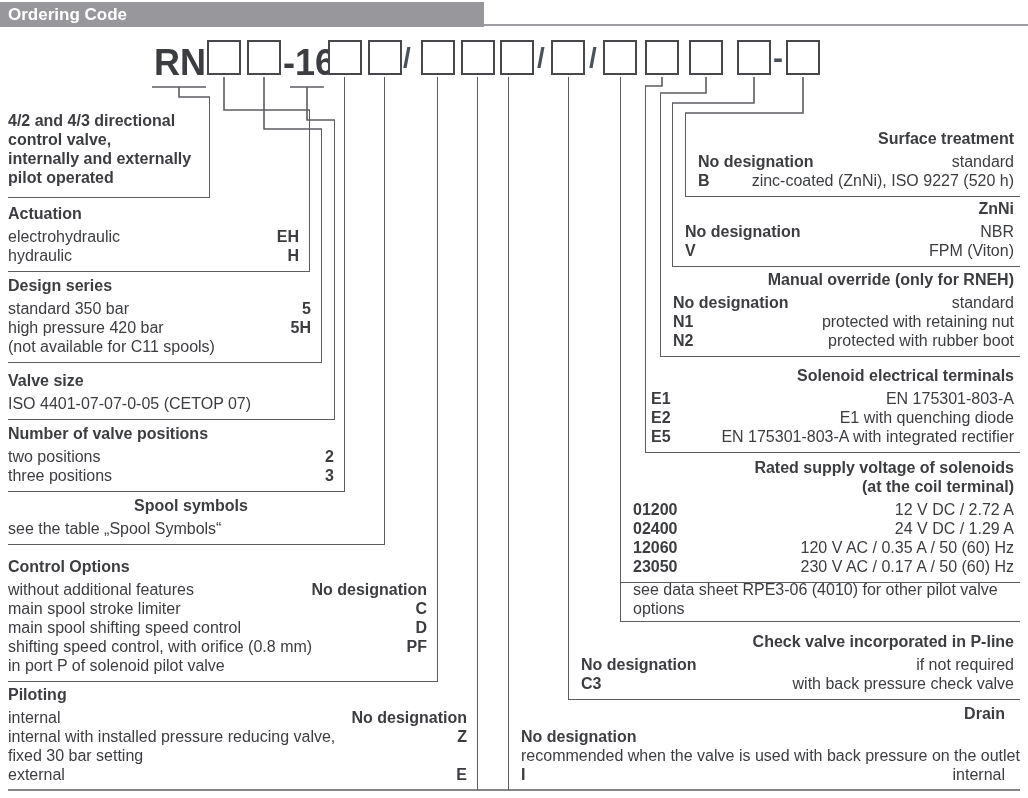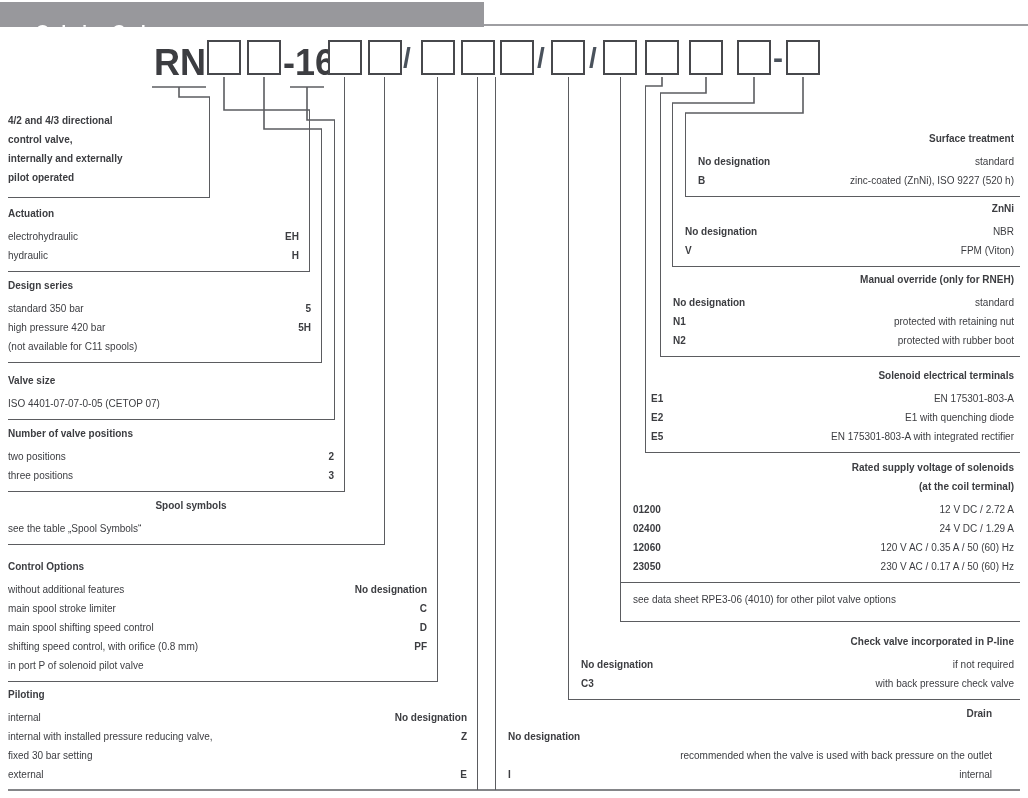--- a/index.html
+++ b/index.html
@@ -1,32 +1,32 @@
 <!DOCTYPE html>
 <html><head>
 <meta charset="utf-8">
 <style>
   html,body{margin:0;padding:0;background:#fff;}
   #page{position:relative;width:1028px;height:798px;background:#fff;overflow:hidden;
         font-family:"Liberation Sans",sans-serif;color:#3c3d41;}
   
   #hdr-bar{position:absolute;left:0;top:2px;width:484px;height:25px;background:#98989c;}
-  #hdr-bar .t{color:#ffffff;font-weight:bold;font-size:17px;line-height:25px;padding-left:36px;margin-top:17px;}
+  #hdr-bar .t{color:#ffffff;font-weight:bold;font-size:17px;line-height:25px;padding-left:8px;}
   #hdr-line{position:absolute;left:484px;top:24px;width:544px;height:2px;background:#9e9ea2;}
   
   .cbox{position:absolute;top:40px;width:34px;height:35px;box-sizing:border-box;
         border:2px solid #47484c;background:#fff;}
   .ctxt{position:absolute;top:42px;font-weight:bold;font-size:36px;color:#3c3d41;}
   .sep{position:absolute;top:40px;font-weight:bold;font-size:28px;line-height:35px;color:#4a525c;}
   .dash{position:absolute;top:37px;font-weight:bold;font-size:30px;line-height:42px;color:#4a525c;}
   
   #wires{position:absolute;left:0;top:0;pointer-events:none;}
   
   .blk{position:absolute;box-sizing:border-box;display:flex;flex-direction:column;
-       justify-content:flex-end;font-size:10px;line-height:19px;color:#3c3d41;}
+       justify-content:flex-end;font-size:16px;line-height:19px;color:#3c3d41;}
   .lb{border-right:1.5px solid #5b5c60;border-bottom:1.5px solid #5b5c60;padding:0 10px 6px 0;}
   .lb.nob{border-bottom:none;}
   .rb{border-left:1.5px solid #5b5c60;border-bottom:1.5px solid #5b5c60;padding:0 6px 6px 12px;}
   .rb.nob{border-bottom:none;}
   .ttl{font-weight:bold;margin-bottom:4px;}
   .rb .ttl{text-align:right;margin-bottom:4px;}
   .rb .ttl2{text-align:right;font-weight:bold;}
   .row{display:flex;justify-content:space-between;align-items:baseline;}
   .code{font-weight:bold;white-space:nowrap;}
   .lb .lbl{white-space:nowrap;}
@@ -40,21 +40,21 @@
   #b-spool{left:8px;top:77px;width:377px;height:468px;text-align:center;}
   #b-control{left:8px;top:77px;width:430px;height:605px;}
   #b-piloting{left:8px;top:77px;width:470px;height:713px;}
   #b-surface{left:685px;top:113px;width:335px;height:84px;}
   #b-seals{left:672px;top:103px;width:348px;height:164px;}
   #b-override{left:660px;top:93px;width:360px;height:264px;}
   #b-solenoid{left:645px;top:86px;width:375px;height:367px;padding-left:5px;}
   #b-voltage{left:620px;top:77px;width:400px;height:506px;}
   #b-note{left:620px;top:583px;width:400px;height:39px;justify-content:center;}
   #b-checkvalve{left:568px;top:77px;width:452px;height:623px;}
-  #b-drain{left:495px;top:77px;width:503px;height:713px;}
+  #b-drain{left:508px;top:77px;width:503px;height:713px;}
 </style>
 </head>
 <body>
 
 <div id="page">
 
   <div id="hdr-bar">
     <div class="t">Ordering Code</div>
   </div>
   <div id="hdr-line"></div>

